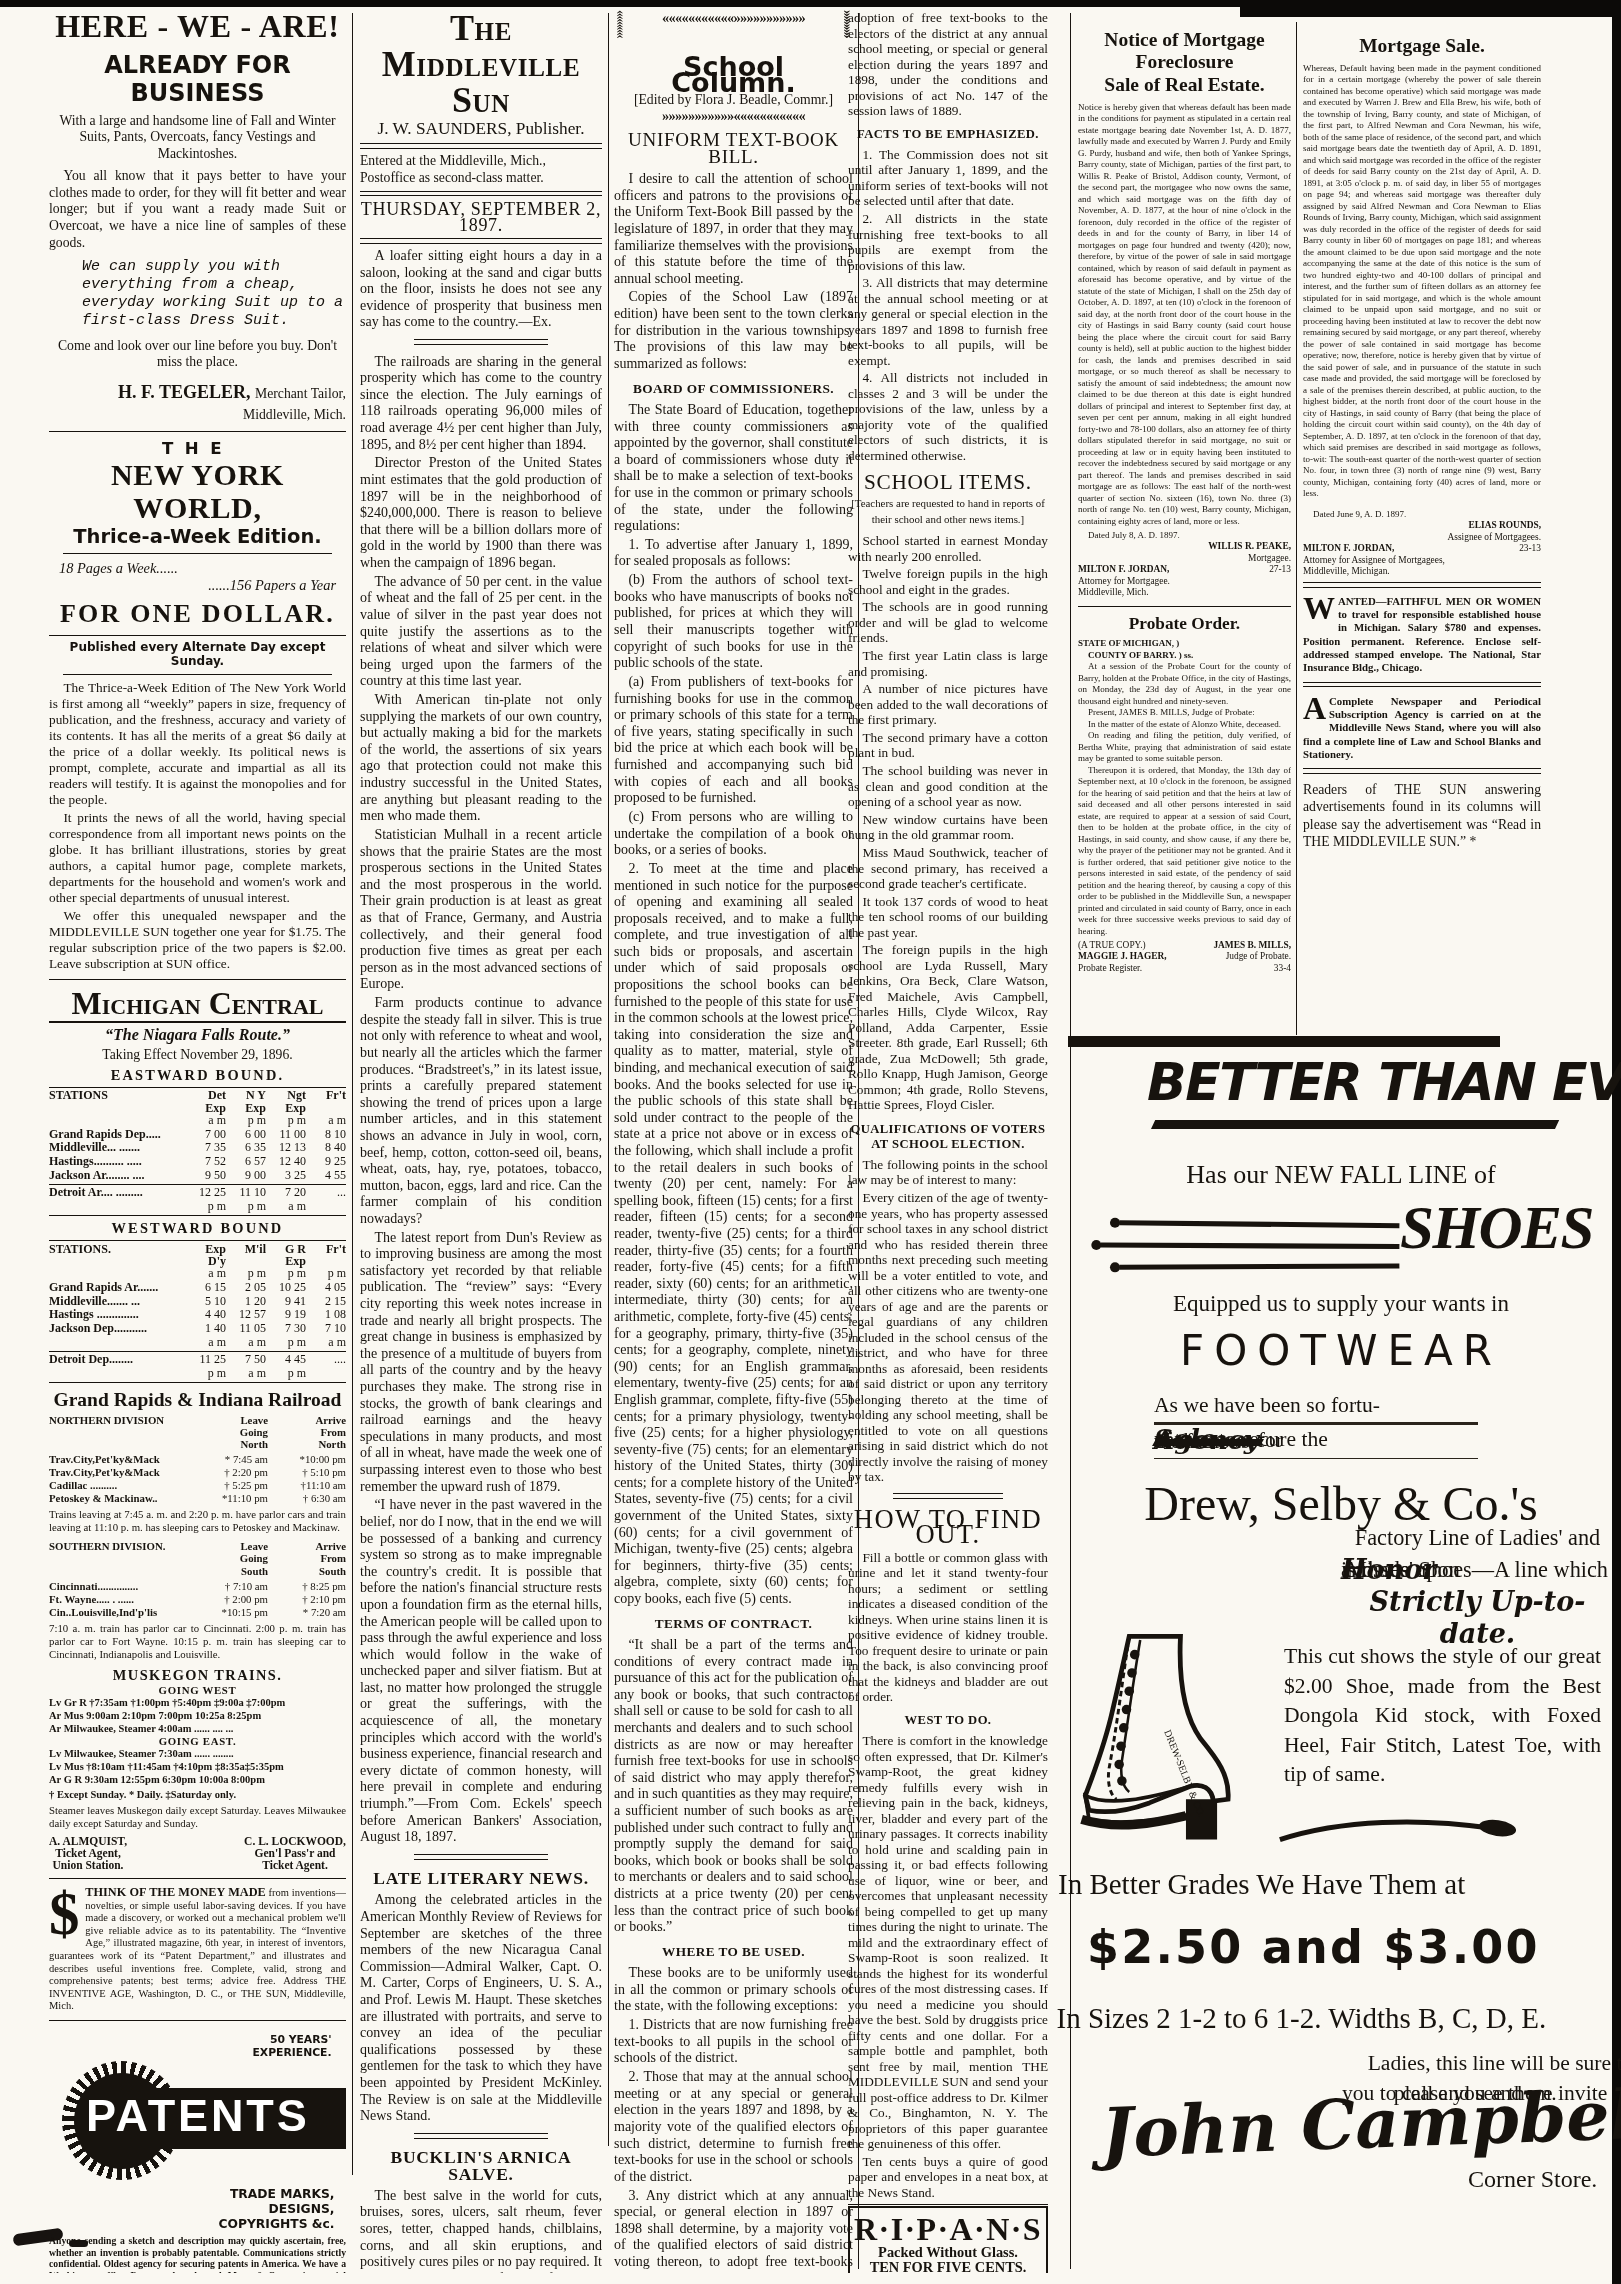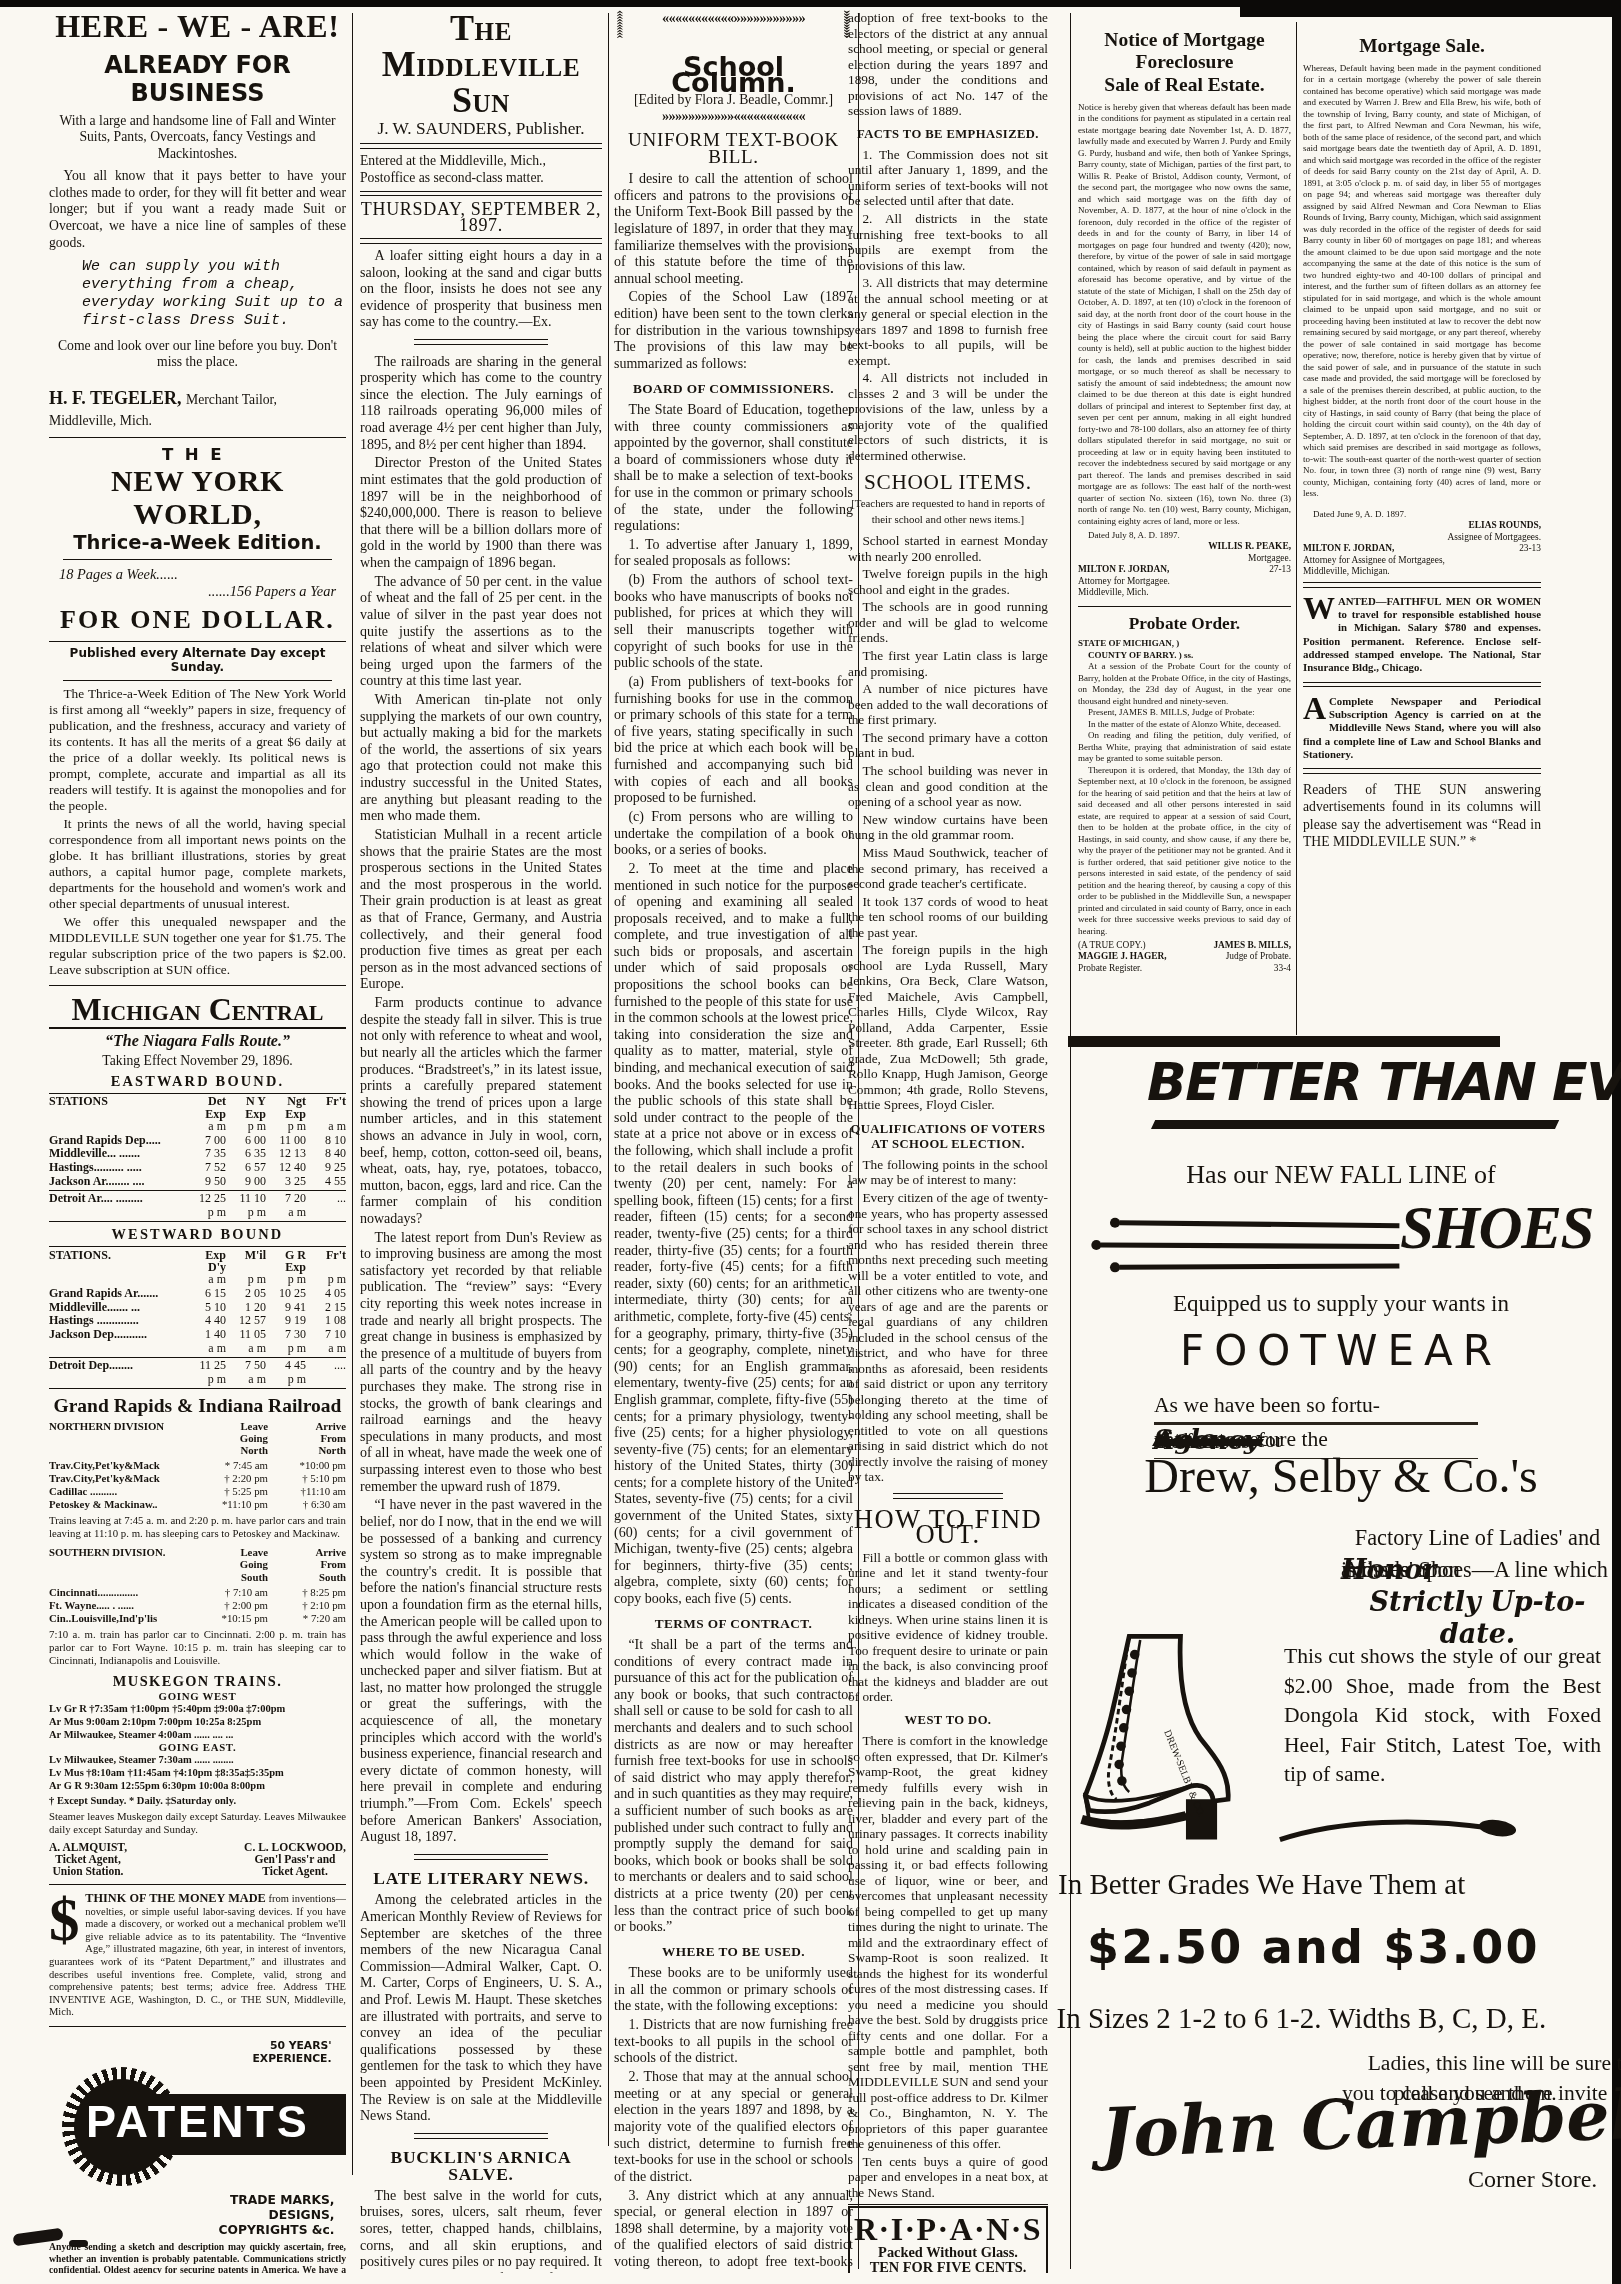--- a/index.html
+++ b/index.html
@@ -22,21 +22,21 @@
   
   .mast-title{font-size:36px;font-weight:bold;font-variant:small-caps;text-align:center;letter-spacing:0.7px;line-height:1;}
   .mast-pub{font-size:17.3px;text-align:center;margin:2.9px 0 5.8px;}
   .mast-ent{font-size:13.7px;margin:4.3px 0;}
   .mast-date{font-size:18px;text-align:center;letter-spacing:0.7px;margin:2.9px 0;}
   
   .t-here{font-size:32px;font-weight:bold;text-align:center;letter-spacing:0.7px;line-height:1.05;}
   .t-already{font-family:"DejaVu Sans",sans-serif;font-size:24px;font-weight:bold;text-align:center;margin:7.2px 0 5.8px;}
   .t-body{font-size:13.7px;line-height:16.6px;}
   .t-it{font-style:italic;font-size:15px;line-height:18px;padding-left:33px;margin:7.2px 0;font-family:Liberation Mono, monospace;}
-  .t-sig{font-size:18px;font-weight:bold;text-align:left;margin-top:17px;}
+  .t-sig{font-size:18px;font-weight:bold;text-align:right;margin-top:11px;}
   .t-sig small{font-weight:normal;font-size:13.7px;}
   .ny-the{font-family:"DejaVu Sans",sans-serif;font-size:16.6px;font-weight:bold;text-align:center;letter-spacing:11.5px;}
   .ny-name{font-size:30px;font-weight:bold;text-align:center;letter-spacing:0.7px;line-height:1.1;}
   .ny-ed{font-family:"DejaVu Sans",sans-serif;font-size:19.5px;font-weight:bold;text-align:center;border-bottom:1.4px solid #17130e;padding-bottom:4.3px;margin:1.4px 14.4px 5.8px;}
   .ny-it{font-style:italic;font-size:14.4px;margin:0 10px;}
   .ny-price{font-size:26px;font-weight:bold;text-align:center;letter-spacing:2.2px;margin:5.8px 0 2.9px;border-bottom:1.4px solid #17130e;padding-bottom:5.8px;}
   .ny-pub{font-family:"DejaVu Sans",sans-serif;font-size:12px;font-weight:bold;text-align:center;margin:4.3px 14.4px;border-bottom:1.4px solid #17130e;padding-bottom:5.8px;}
   .ny-body{font-size:13.3px;line-height:16px;}
   .mc-name{font-size:32px;font-weight:bold;font-variant:small-caps;text-align:center;border-bottom:2.2px double #17130e;line-height:1.05;}
   .mc-route{font-size:16px;font-weight:bold;font-style:italic;text-align:center;margin:2.9px 0;}
@@ -99,21 +99,21 @@
   .ad-brush{left:85px;top:68px;width:404px;height:9.4px;background:#17130e;transform:skewX(-25deg);}
   .ad-has{left:0;top:108px;width:100%;font-size:26px;text-align:center;white-space:nowrap;}
   .ad-shoes-lines{left:21.6px;top:155px;}
   .ad-shoes{left:332px;top:141px;font-size:61px;font-weight:bold;font-style:italic;letter-spacing:-1.4px;}
   .ad-equip{left:0;top:239px;width:100%;font-size:23px;text-align:center;}
   .ad-foot{left:0;top:274px;width:100%;font-family:"DejaVu Sans",sans-serif;font-size:42px;letter-spacing:10px;text-align:center;white-space:nowrap;}
   .ad-aswe{left:86px;top:337px;width:324px;font-size:21.6px;line-height:33px;}
   .ad-aswe span.ln{position:static;display:block;border-bottom:1.4px solid #2a241c;}
   .ad-aswe b{font-family:"DejaVu Serif",serif;font-style:italic;font-size:26px;}
   .ad-dash{position:static;display:inline-block;width:108px;height:7.2px;background:#17130e;vertical-align:middle;transform:skewX(-30deg);}
-  .ad-drew{left:0;top:396px;width:100%;font-size:48px;text-align:center;white-space:nowrap;}
+  .ad-drew{left:0;top:424px;width:100%;font-size:48px;text-align:center;white-space:nowrap;}
   .ad-fact{left:0;top:470px;width:100%;font-size:22.3px;line-height:32px;text-align:center;}
   .ad-fact b{font-family:"DejaVu Serif",serif;font-style:italic;font-size:27px;}
   .ad-boot{left:4.3px;top:577px;}
   .ad-cut{left:216px;top:590px;width:317px;font-size:21.6px;line-height:29.6px;text-align:justify;}
   .ad-swash{left:209px;top:763px;}
   .ad-grades{left:-10px;top:816px;font-size:29px;white-space:nowrap;}
   .ad-price{left:19px;top:868px;font-family:"DejaVu Sans",sans-serif;font-size:46px;font-weight:bold;letter-spacing:2.2px;white-space:nowrap;}
   .ad-sizes{left:-11.5px;top:950px;font-size:29px;white-space:nowrap;}
   .ad-ladies{left:-43px;top:996px;width:634px;font-size:21.6px;line-height:30px;text-align:center;}
   .ad-sig{left:33px;top:1031px;font-family:"DejaVu Serif",serif;font-size:68px;font-weight:bold;font-style:italic;transform:rotate(-2deg);white-space:nowrap;}

